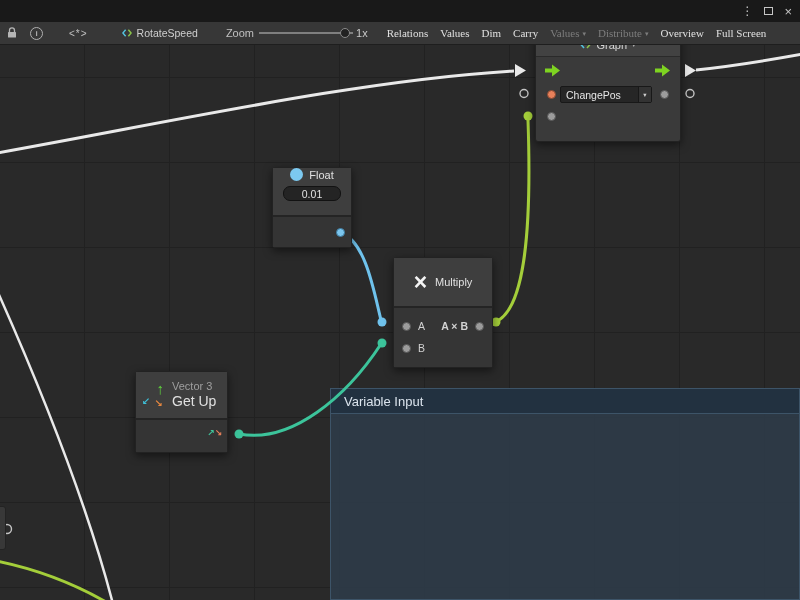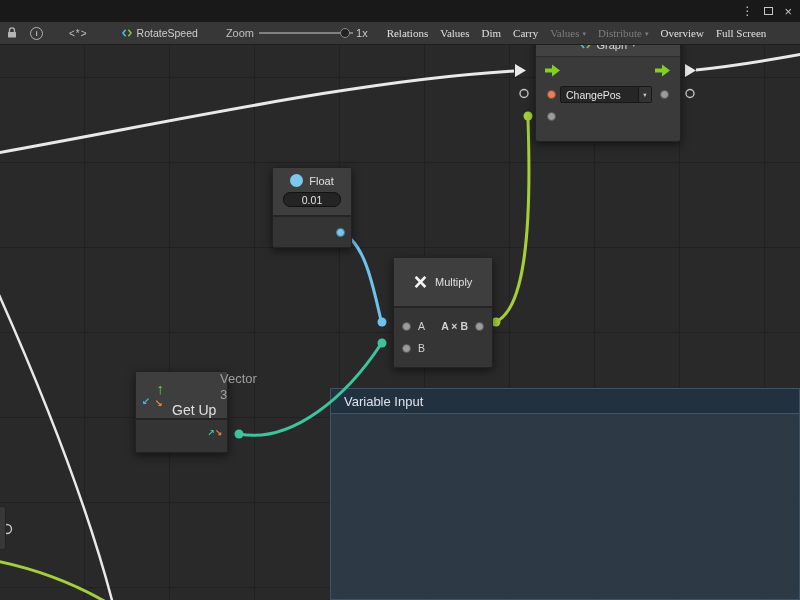--- a/index.html
+++ b/index.html
@@ -74,21 +74,21 @@
   .dropdown{position:absolute;left:24px;top:53px;width:92px;height:17px;background:#262626;
     border:1px solid #181818;border-radius:2px;display:flex;align-items:center;
     font-size:10.5px;color:#e6e6e6;}
   .dropdown .dval{flex:1;padding-left:5px;white-space:nowrap;overflow:hidden;}
   .dropdown .dd-caret{width:13px;height:100%;border-left:1px solid #181818;background:#333;
     display:flex;align-items:center;justify-content:center;font-size:6.5px;color:#cfcfcf;}
 
   
   .float-node{left:272px;top:167px;width:80px;}
   .float-head{height:47px;background:#3e3e3e;}
-  .float-title-row{display:flex;justify-content:center;align-items:center;gap:6px;padding-top:6px;}
+  .float-title-row{display:flex;justify-content:center;align-items:center;gap:6px;}
   .float-dot-icon{width:13px;height:13px;border-radius:50%;background:#7cc9f0;}
   .float-title{font-size:11px;color:#e0e0e0;}
   .float-input{display:block;width:58px;height:15px;margin:5px auto 0;background:#242424;
     border:1px solid #121212;border-radius:7px;font-size:10.5px;color:#e2e2e2;text-align:center;
     font-family:"Liberation Sans","DejaVu Sans",sans-serif;}
   .float-body{height:32px;border-top:2px solid #242424;background:#343434;position:relative;}
   .port-blue{position:absolute;right:6px;top:11px;width:9px;height:9px;border-radius:50%;
     background:#7cc6ee;border:1px solid #3c7a9e;}
 
   
@@ -103,21 +103,21 @@
   .mrow .out{margin-left:auto;display:flex;align-items:center;gap:7px;font-weight:bold;}
 
   
   .vec-node{left:135px;top:371px;width:93px;}
   .vec-head{height:46px;background:#3e3e3e;display:flex;align-items:center;gap:7px;padding-left:7px;}
   .vec-icon{position:relative;width:22px;height:22px;flex:0 0 22px;}
   .vi-up{position:absolute;right:1px;top:-4px;color:#5fd43c;font-size:15px;font-weight:bold;}
   .vi-sw{position:absolute;left:-1px;bottom:-1px;color:#3fc0d8;font-size:10px;font-weight:bold;}
   .vi-se{position:absolute;right:2px;bottom:-3px;color:#e8883f;font-size:10px;font-weight:bold;}
   .vec-labels{display:flex;flex-direction:column;line-height:1.2;}
-  .vec-type{font-size:13px;color:#9f9f9f;margin-left:48px;}
+  .vec-type{font-size:11px;color:#9f9f9f;}
   .vec-title{font-size:14px;color:#e0e0e0;}
   .vec-body{height:34px;border-top:2px solid #242424;background:#343434;position:relative;}
   .vec-port-icon{position:absolute;right:5px;top:9px;font-size:9px;line-height:1;font-weight:bold;}
   .vp-up{color:#3fc49b;}
   .vp-dn{color:#e8815b;}
 
   
   .edge-node{position:absolute;left:-18px;top:506px;width:24px;height:44px;background:#383838;
     border:1px solid #232323;border-radius:3px;z-index:3;}
 </style>

